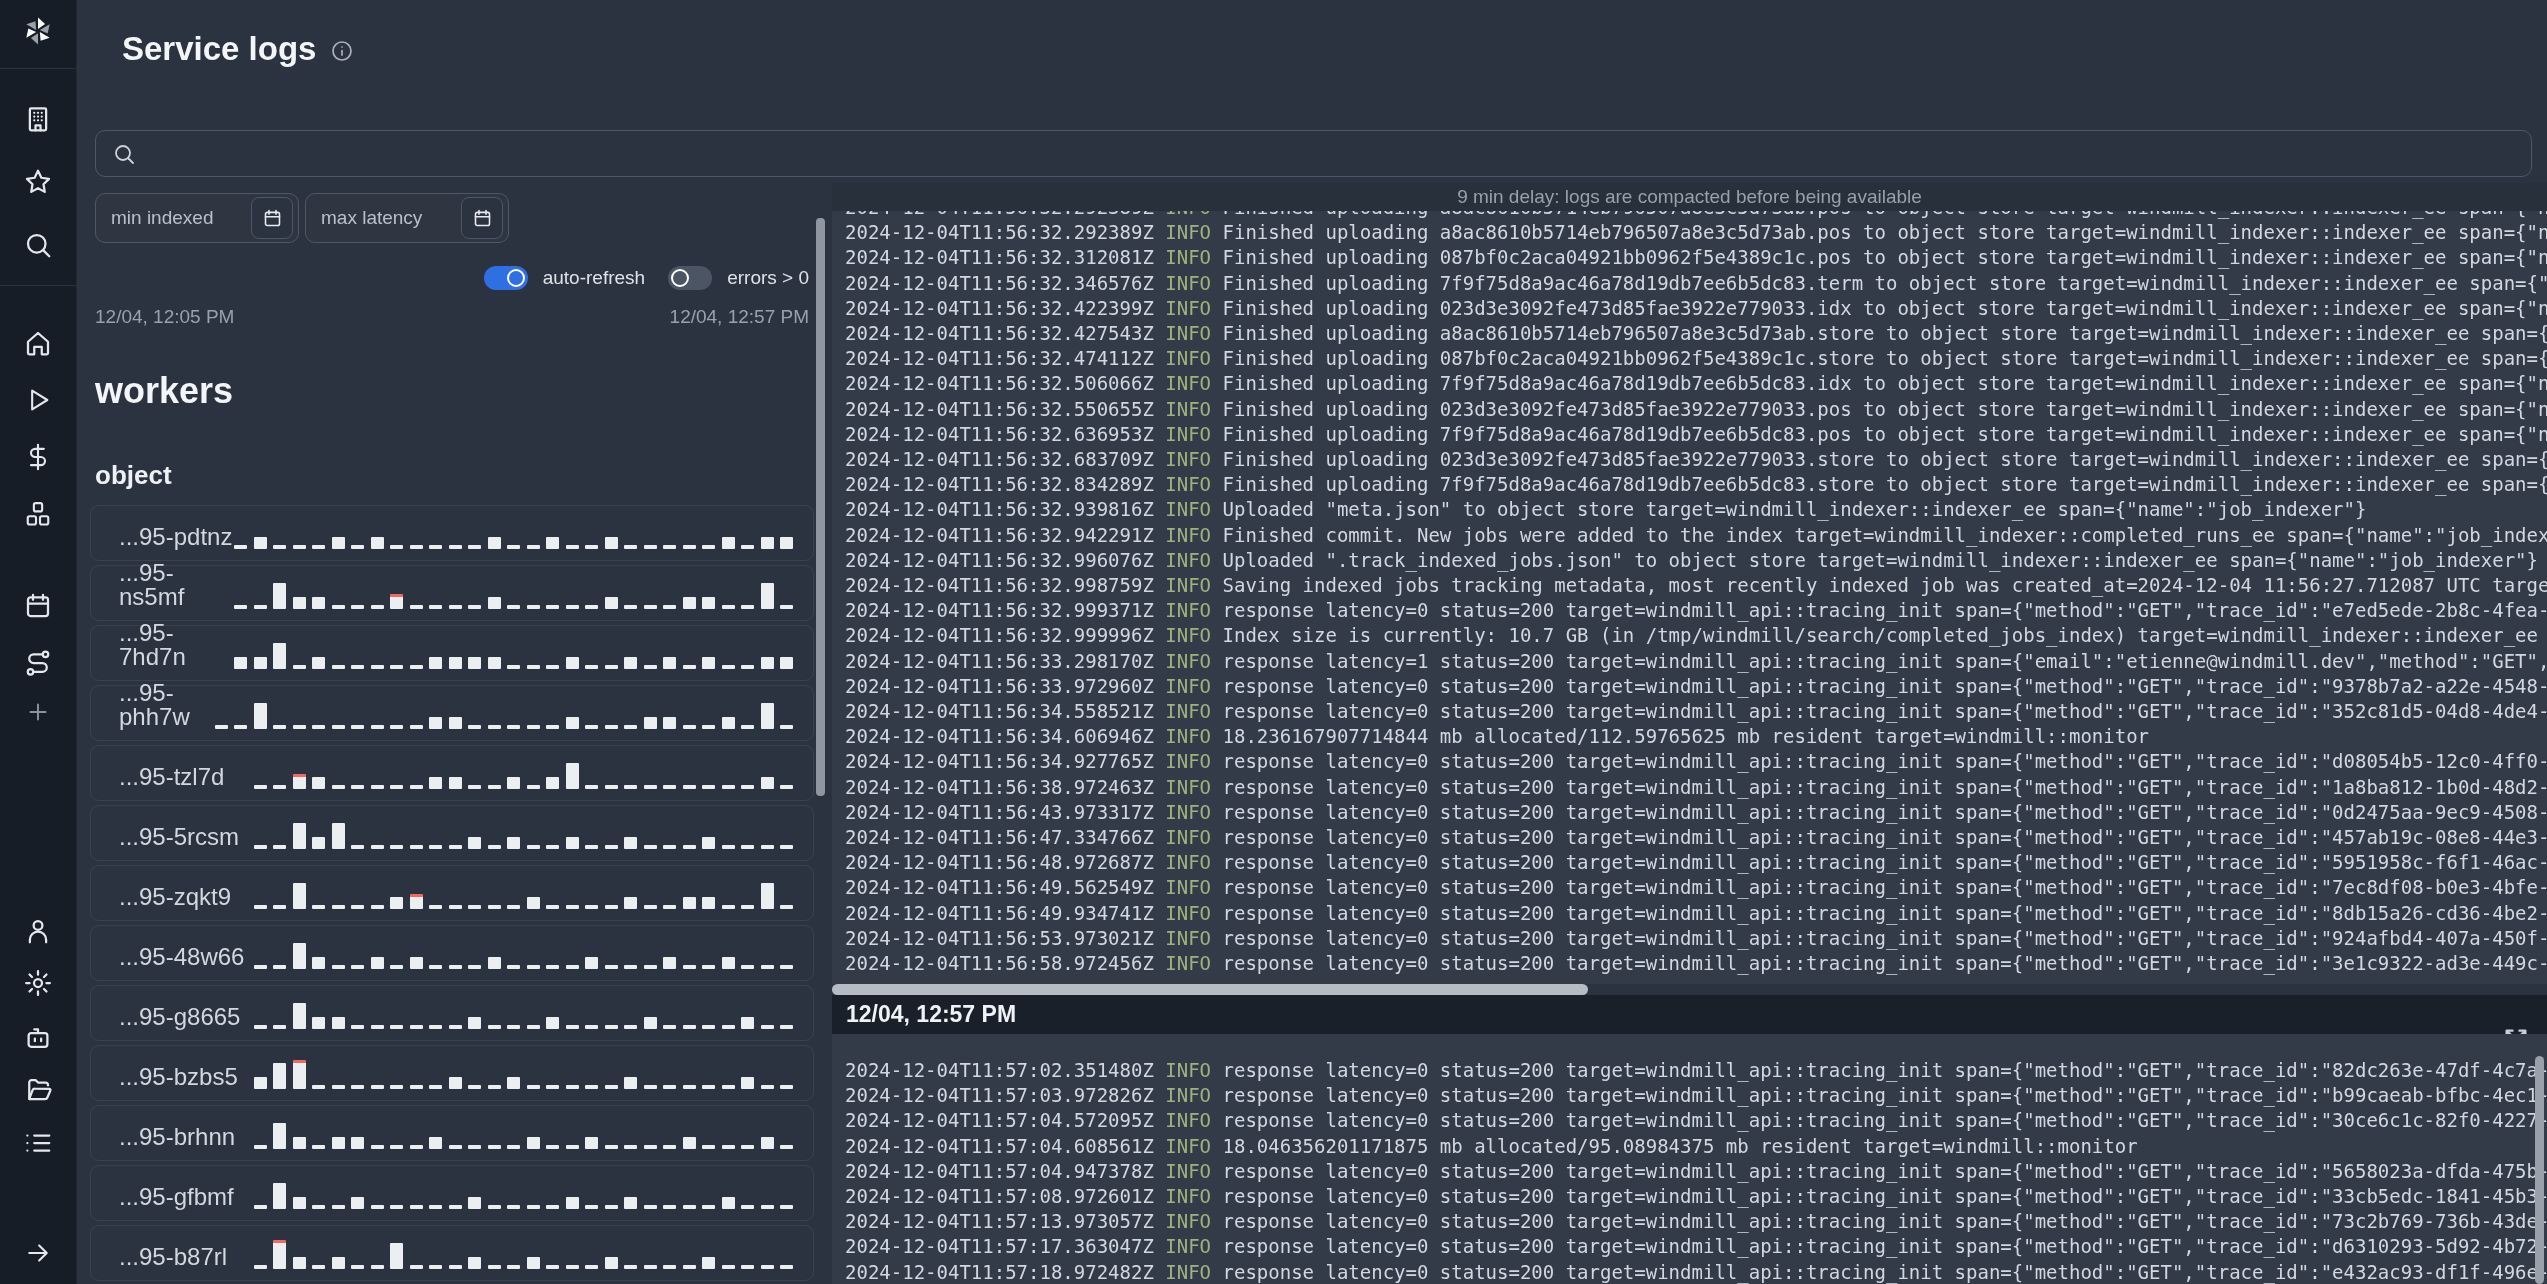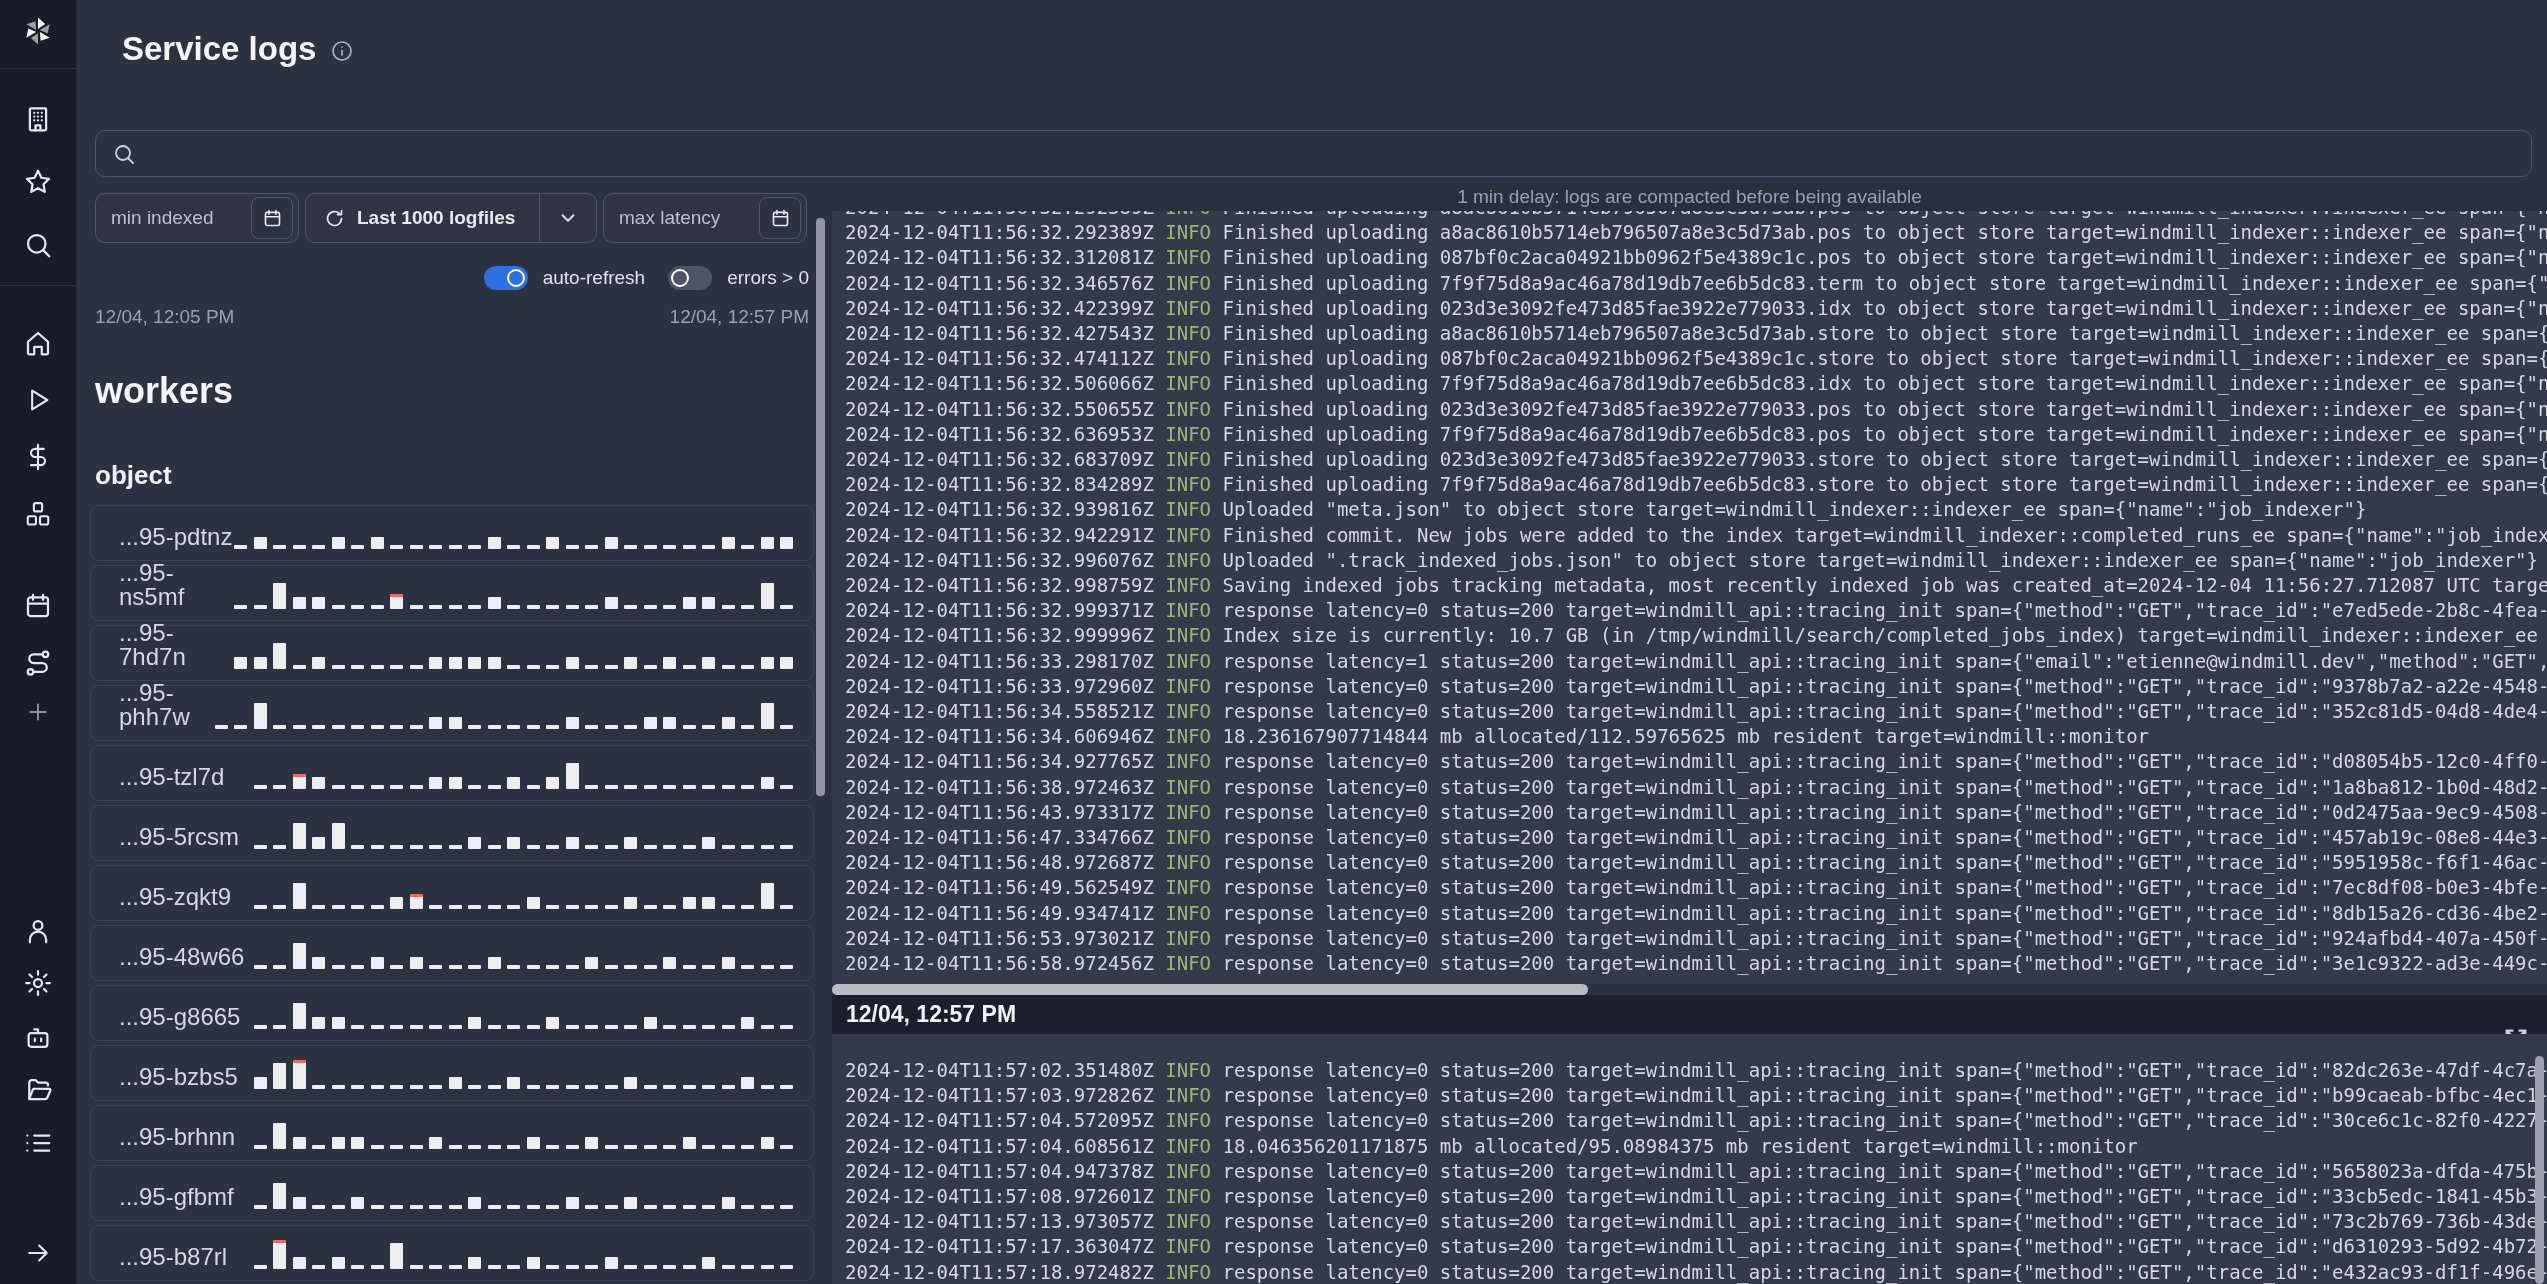--- a/index.html
+++ b/index.html
@@ -195,34 +195,20 @@
 <div class="filters-row">
   <div class="fbox dt">
     <span>min indexed</span>
     <span class="cal-btn">
       <svg width="21" height="21" viewBox="0 0 24 24" fill="none" stroke="currentColor" stroke-width="1.8" stroke-linecap="round" stroke-linejoin="round">
         <rect x="4" y="5" width="16" height="15" rx="2"></rect>
           <path d="M8 3v4M16 3v4M4 10h16"></path>
       </svg>
     </span>
   </div>
-  <div class="fbox files">
-    <span>
-      <svg width="21" height="21" viewBox="0 0 24 24" fill="none" stroke="currentColor" stroke-width="1.9" stroke-linecap="round" stroke-linejoin="round">
-        <path d="M20 12a8 8 0 1 1-2.3-5.6"></path>
-          <path d="M20 3v4.5h-4.5"></path>
-      </svg>
-    </span>
-    <span class="lbl">Last 1000 logfiles</span>
-    <span class="chev">
-      <svg width="22" height="22" viewBox="0 0 24 24" fill="none" stroke="currentColor" stroke-width="2" stroke-linecap="round" stroke-linejoin="round">
-        <path d="M6 9l6 6 6-6"></path>
-      </svg>
-    </span>
-  </div>
   <div class="fbox dt">
     <span>max latency</span>
     <span class="cal-btn">
       <svg width="21" height="21" viewBox="0 0 24 24" fill="none" stroke="currentColor" stroke-width="1.8" stroke-linecap="round" stroke-linejoin="round">
         <rect x="4" y="5" width="16" height="15" rx="2"></rect>
           <path d="M8 3v4M16 3v4M4 10h16"></path>
       </svg>
     </span>
   </div>
 </div>
@@ -677,21 +663,21 @@
         <div class="bar" style="height: 4px;"></div>
         <div class="bar" style="height: 4px;"></div>
         <div class="bar" style="height: 4px;"></div>
         <div class="bar" style="height: 4px;"></div>
       </div>
     </div>
   </div>
 <div class="left-scrollbar"></div>
 
 <div class="delay-bar">
-  <span>1 min delay: logs are compacted before being available</span>
+  <span>9 min delay: logs are compacted before being available</span>
 </div>
 <div class="log-pane pane-top"><div class="log-line partial"><span class="t">2024-12-04T11:56:32.292389Z </span><span class="lv">INFO</span><span class="m"> Finished uploading a8ac8610b5714eb796507a8e3c5d73ab.pos to object store target=windmill_indexer::indexer_ee span={"na</span></div><div class="log-line"><span class="t">2024-12-04T11:56:32.292389Z </span><span class="lv">INFO</span><span class="m"> Finished uploading a8ac8610b5714eb796507a8e3c5d73ab.pos to object store target=windmill_indexer::indexer_ee span={"na</span></div><div class="log-line"><span class="t">2024-12-04T11:56:32.312081Z </span><span class="lv">INFO</span><span class="m"> Finished uploading 087bf0c2aca04921bb0962f5e4389c1c.pos to object store target=windmill_indexer::indexer_ee span={"na</span></div><div class="log-line"><span class="t">2024-12-04T11:56:32.346576Z </span><span class="lv">INFO</span><span class="m"> Finished uploading 7f9f75d8a9ac46a78d19db7ee6b5dc83.term to object store target=windmill_indexer::indexer_ee span={"n</span></div><div class="log-line"><span class="t">2024-12-04T11:56:32.422399Z </span><span class="lv">INFO</span><span class="m"> Finished uploading 023d3e3092fe473d85fae3922e779033.idx to object store target=windmill_indexer::indexer_ee span={"na</span></div><div class="log-line"><span class="t">2024-12-04T11:56:32.427543Z </span><span class="lv">INFO</span><span class="m"> Finished uploading a8ac8610b5714eb796507a8e3c5d73ab.store to object store target=windmill_indexer::indexer_ee span={"</span></div><div class="log-line"><span class="t">2024-12-04T11:56:32.474112Z </span><span class="lv">INFO</span><span class="m"> Finished uploading 087bf0c2aca04921bb0962f5e4389c1c.store to object store target=windmill_indexer::indexer_ee span={"</span></div><div class="log-line"><span class="t">2024-12-04T11:56:32.506066Z </span><span class="lv">INFO</span><span class="m"> Finished uploading 7f9f75d8a9ac46a78d19db7ee6b5dc83.idx to object store target=windmill_indexer::indexer_ee span={"na</span></div><div class="log-line"><span class="t">2024-12-04T11:56:32.550655Z </span><span class="lv">INFO</span><span class="m"> Finished uploading 023d3e3092fe473d85fae3922e779033.pos to object store target=windmill_indexer::indexer_ee span={"na</span></div><div class="log-line"><span class="t">2024-12-04T11:56:32.636953Z </span><span class="lv">INFO</span><span class="m"> Finished uploading 7f9f75d8a9ac46a78d19db7ee6b5dc83.pos to object store target=windmill_indexer::indexer_ee span={"na</span></div><div class="log-line"><span class="t">2024-12-04T11:56:32.683709Z </span><span class="lv">INFO</span><span class="m"> Finished uploading 023d3e3092fe473d85fae3922e779033.store to object store target=windmill_indexer::indexer_ee span={"</span></div><div class="log-line"><span class="t">2024-12-04T11:56:32.834289Z </span><span class="lv">INFO</span><span class="m"> Finished uploading 7f9f75d8a9ac46a78d19db7ee6b5dc83.store to object store target=windmill_indexer::indexer_ee span={"</span></div><div class="log-line"><span class="t">2024-12-04T11:56:32.939816Z </span><span class="lv">INFO</span><span class="m"> Uploaded "meta.json" to object store target=windmill_indexer::indexer_ee span={"name":"job_indexer"}</span></div><div class="log-line"><span class="t">2024-12-04T11:56:32.942291Z </span><span class="lv">INFO</span><span class="m"> Finished commit. New jobs were added to the index target=windmill_indexer::completed_runs_ee span={"name":"job_indexe</span></div><div class="log-line"><span class="t">2024-12-04T11:56:32.996076Z </span><span class="lv">INFO</span><span class="m"> Uploaded ".track_indexed_jobs.json" to object store target=windmill_indexer::indexer_ee span={"name":"job_indexer"}</span></div><div class="log-line"><span class="t">2024-12-04T11:56:32.998759Z </span><span class="lv">INFO</span><span class="m"> Saving indexed jobs tracking metadata, most recently indexed job was created_at=2024-12-04 11:56:27.712087 UTC target</span></div><div class="log-line"><span class="t">2024-12-04T11:56:32.999371Z </span><span class="lv">INFO</span><span class="m"> response latency=0 status=200 target=windmill_api::tracing_init span={"method":"GET","trace_id":"e7ed5ede-2b8c-4fea-a</span></div><div class="log-line"><span class="t">2024-12-04T11:56:32.999996Z </span><span class="lv">INFO</span><span class="m"> Index size is currently: 10.7 GB (in /tmp/windmill/search/completed_jobs_index) target=windmill_indexer::indexer_ee s</span></div><div class="log-line"><span class="t">2024-12-04T11:56:33.298170Z </span><span class="lv">INFO</span><span class="m"> response latency=1 status=200 target=windmill_api::tracing_init span={"email":"etienne@windmill.dev","method":"GET","</span></div><div class="log-line"><span class="t">2024-12-04T11:56:33.972960Z </span><span class="lv">INFO</span><span class="m"> response latency=0 status=200 target=windmill_api::tracing_init span={"method":"GET","trace_id":"9378b7a2-a22e-4548-9</span></div><div class="log-line"><span class="t">2024-12-04T11:56:34.558521Z </span><span class="lv">INFO</span><span class="m"> response latency=0 status=200 target=windmill_api::tracing_init span={"method":"GET","trace_id":"352c81d5-04d8-4de4-8</span></div><div class="log-line"><span class="t">2024-12-04T11:56:34.606946Z </span><span class="lv">INFO</span><span class="m"> 18.236167907714844 mb allocated/112.59765625 mb resident target=windmill::monitor</span></div><div class="log-line"><span class="t">2024-12-04T11:56:34.927765Z </span><span class="lv">INFO</span><span class="m"> response latency=0 status=200 target=windmill_api::tracing_init span={"method":"GET","trace_id":"d08054b5-12c0-4ff0-b</span></div><div class="log-line"><span class="t">2024-12-04T11:56:38.972463Z </span><span class="lv">INFO</span><span class="m"> response latency=0 status=200 target=windmill_api::tracing_init span={"method":"GET","trace_id":"1a8ba812-1b0d-48d2-9</span></div><div class="log-line"><span class="t">2024-12-04T11:56:43.973317Z </span><span class="lv">INFO</span><span class="m"> response latency=0 status=200 target=windmill_api::tracing_init span={"method":"GET","trace_id":"0d2475aa-9ec9-4508-9</span></div><div class="log-line"><span class="t">2024-12-04T11:56:47.334766Z </span><span class="lv">INFO</span><span class="m"> response latency=0 status=200 target=windmill_api::tracing_init span={"method":"GET","trace_id":"457ab19c-08e8-44e3-b</span></div><div class="log-line"><span class="t">2024-12-04T11:56:48.972687Z </span><span class="lv">INFO</span><span class="m"> response latency=0 status=200 target=windmill_api::tracing_init span={"method":"GET","trace_id":"5951958c-f6f1-46ac-a</span></div><div class="log-line"><span class="t">2024-12-04T11:56:49.562549Z </span><span class="lv">INFO</span><span class="m"> response latency=0 status=200 target=windmill_api::tracing_init span={"method":"GET","trace_id":"7ec8df08-b0e3-4bfe-9</span></div><div class="log-line"><span class="t">2024-12-04T11:56:49.934741Z </span><span class="lv">INFO</span><span class="m"> response latency=0 status=200 target=windmill_api::tracing_init span={"method":"GET","trace_id":"8db15a26-cd36-4be2-9</span></div><div class="log-line"><span class="t">2024-12-04T11:56:53.973021Z </span><span class="lv">INFO</span><span class="m"> response latency=0 status=200 target=windmill_api::tracing_init span={"method":"GET","trace_id":"924afbd4-407a-450f-b</span></div><div class="log-line"><span class="t">2024-12-04T11:56:58.972456Z </span><span class="lv">INFO</span><span class="m"> response latency=0 status=200 target=windmill_api::tracing_init span={"method":"GET","trace_id":"3e1c9322-ad3e-449c-8</span></div></div>
 <div class="h-scrollbar"></div>
 <div class="divider-bar">
   <span>12/04, 12:57 PM</span>
 </div>
 <div class="expand-btn">
   <svg width="28" height="28" viewBox="0 0 24 24" fill="none" stroke="currentColor" stroke-width="2" stroke-linecap="round" stroke-linejoin="round">
     <path d="M15 4h5v5M20 4l-5.5 5.5"></path>
       <path d="M9 20H4v-5M4 20l5.5-5.5"></path>

